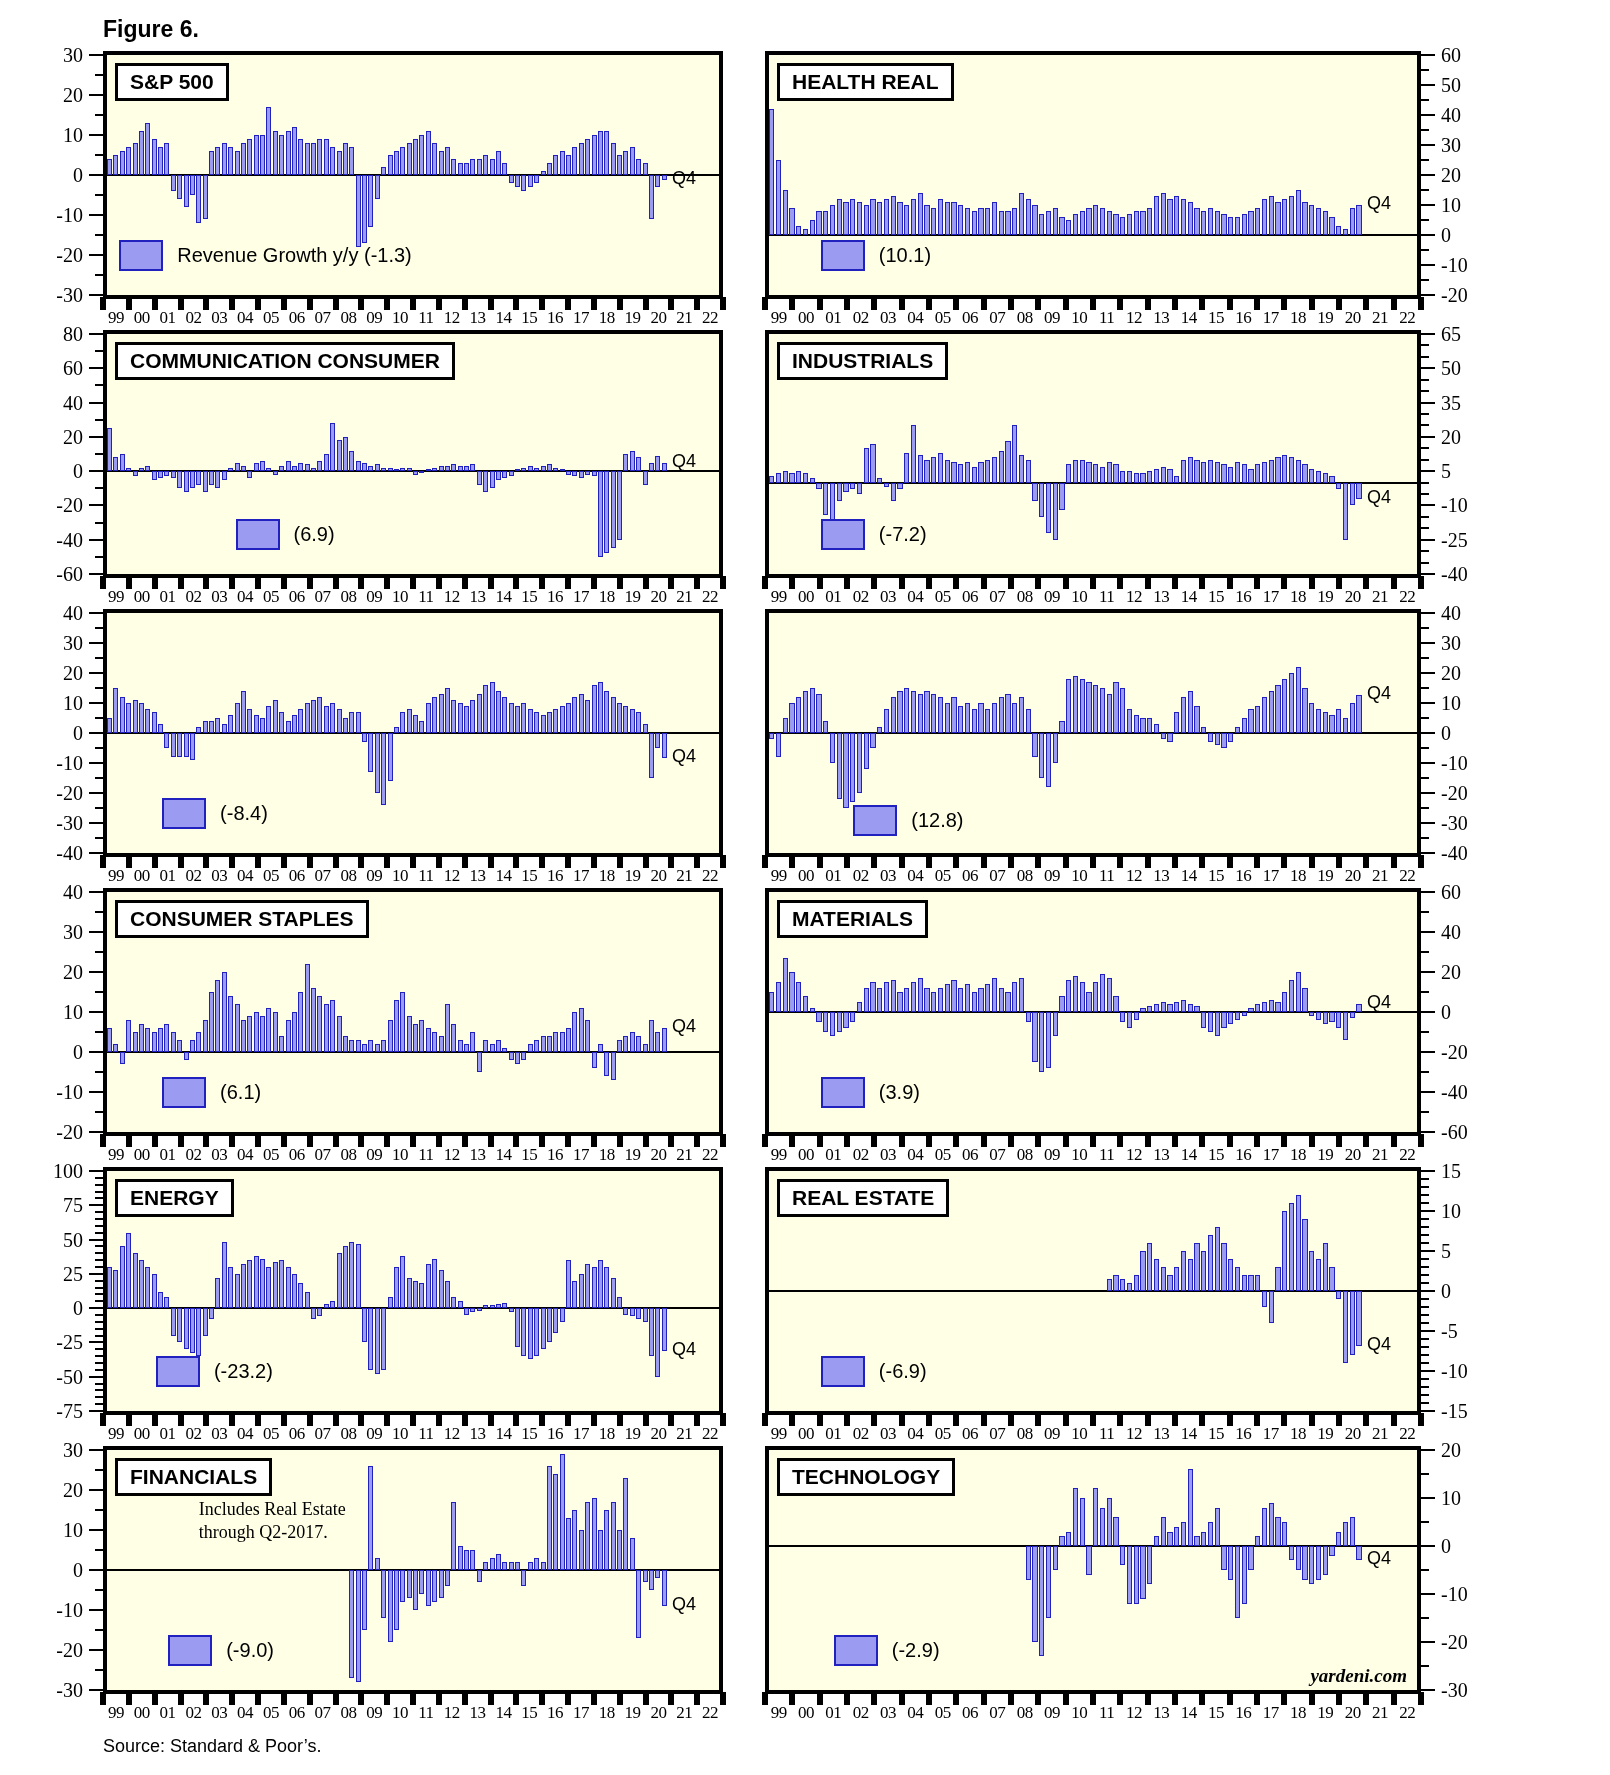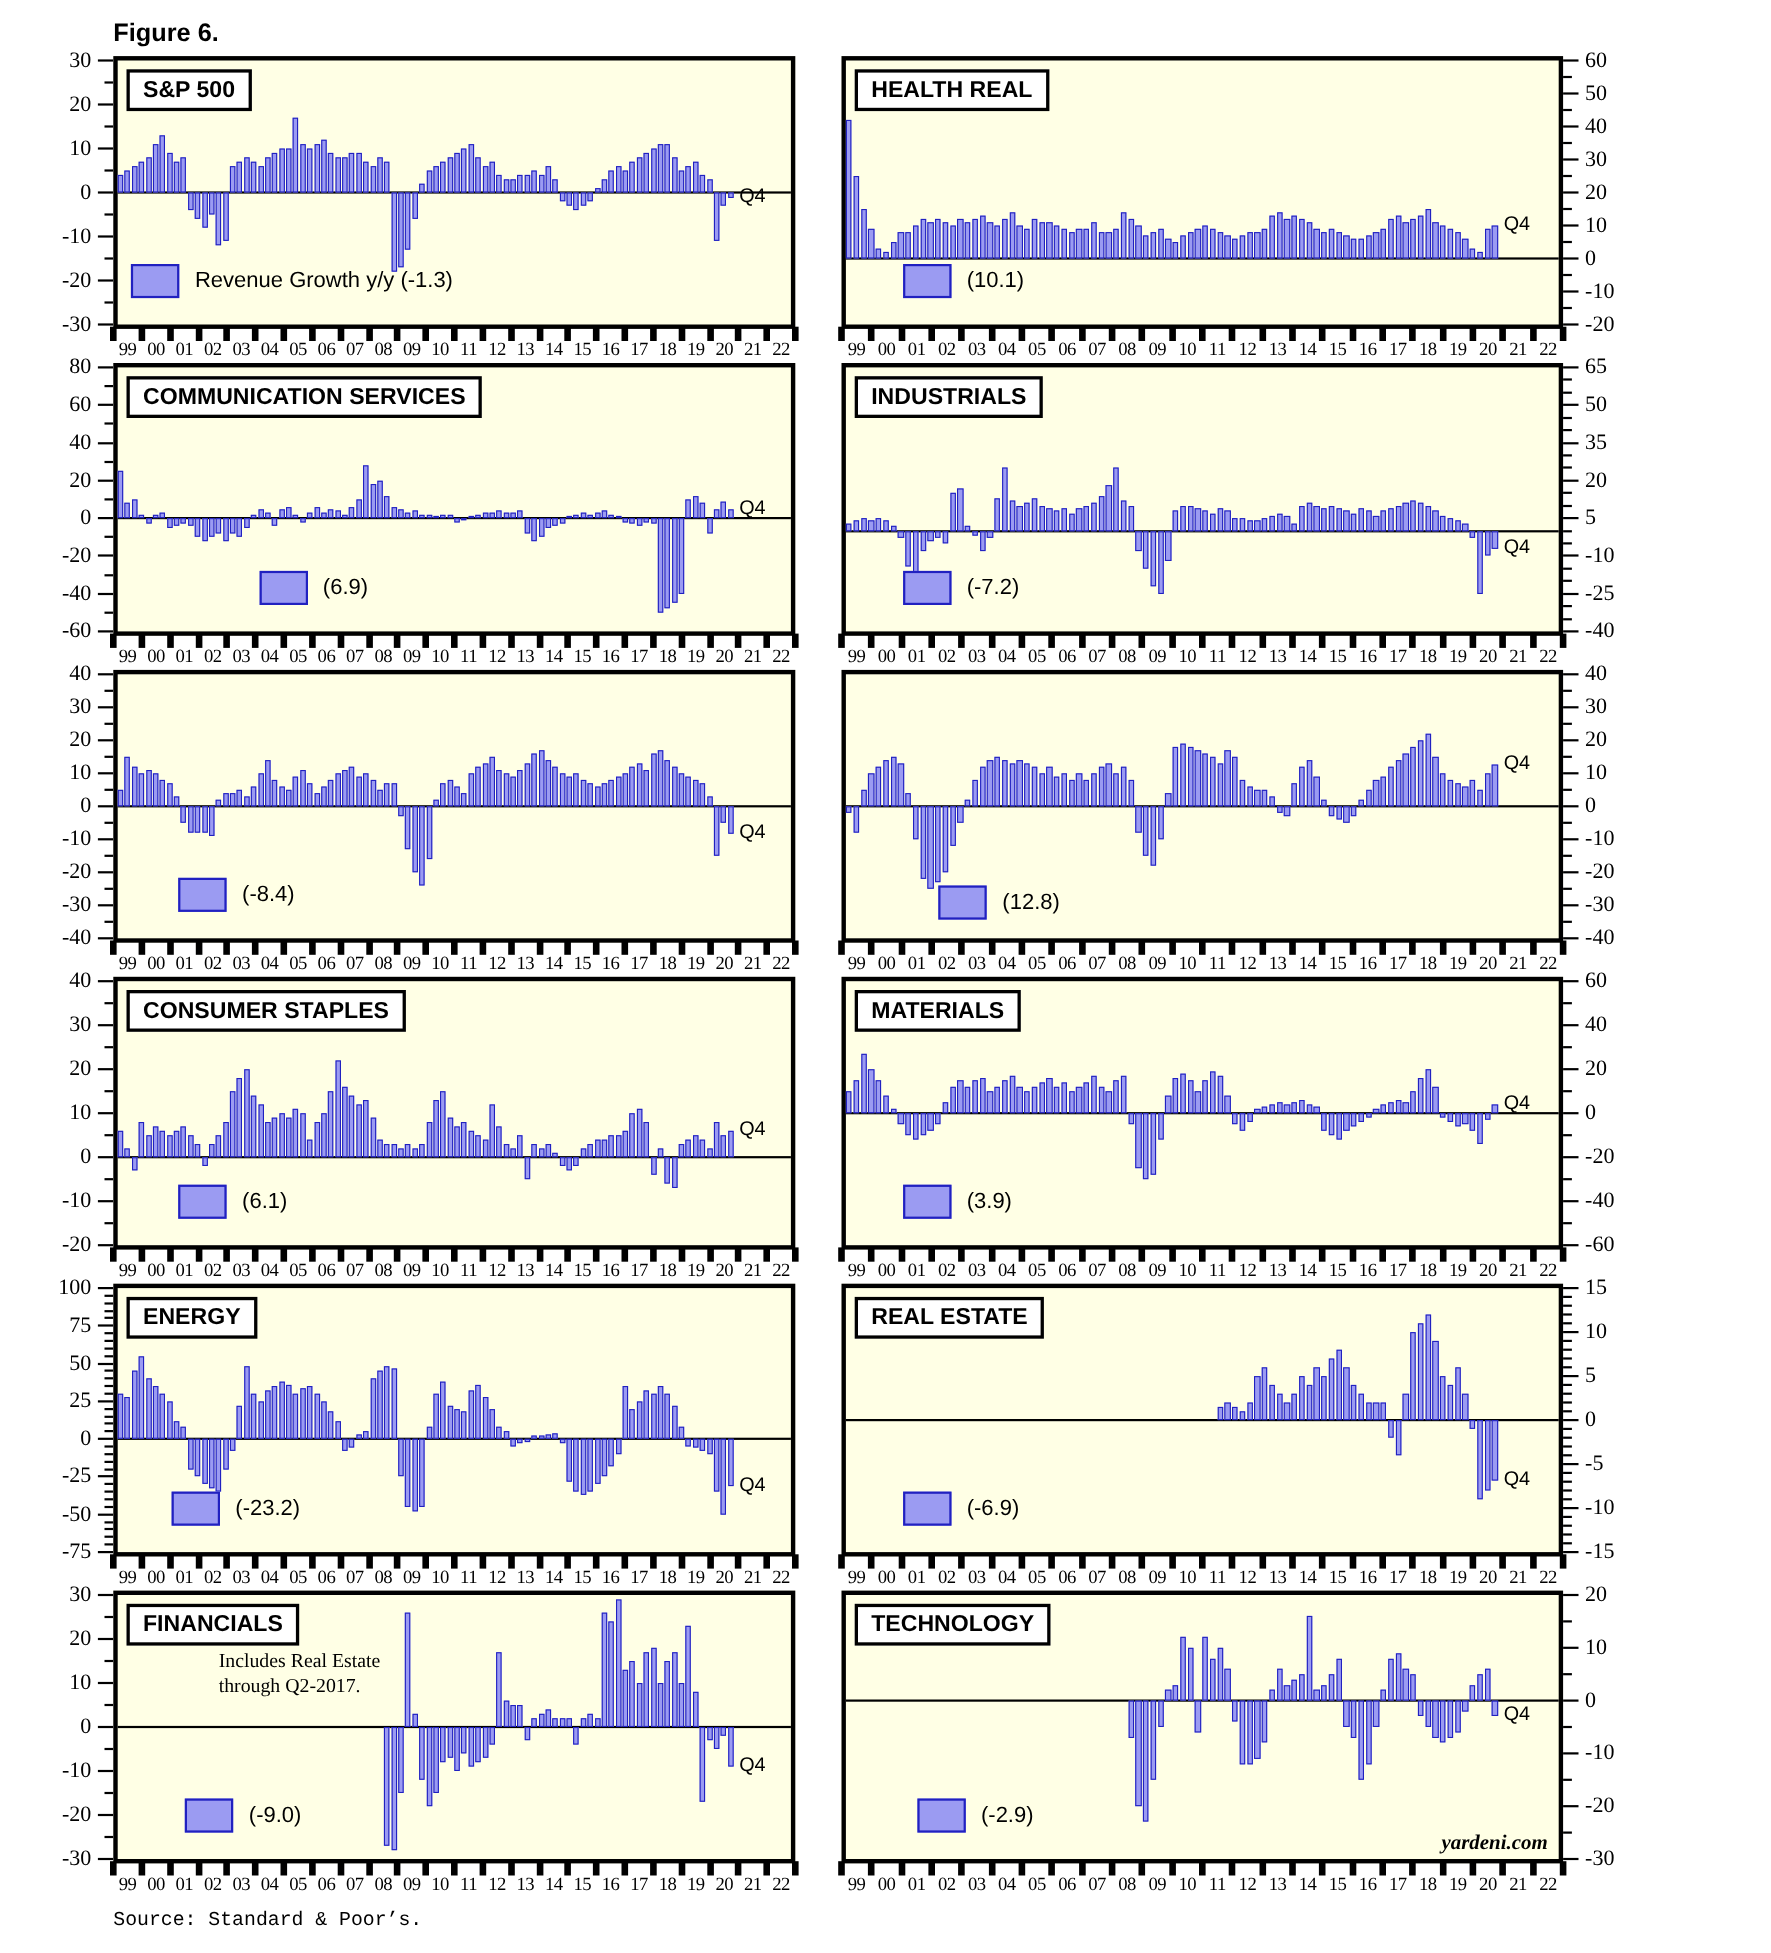--- a/index.html
+++ b/index.html
@@ -27,21 +27,21 @@
   .ytick.major { width:14px; }
   .ytick.minor { width:8px; }
   .ycol-l .ytick { right:0; }
   .ycol-r .ytick { left:0; }
   .ylab { position:absolute; font-size:20px; transform:translateY(-50%); white-space:nowrap; }
   .ycol-l .ylab { right:20px; }
   .ycol-r .ylab { left:20px; }
   .xaxis { position:relative; height:28px; width:100%; font-family:"Liberation Serif",serif; }
   .xtick { position:absolute; top:-2px; width:6px; height:13px; background:#000; transform:translateX(-50%); }
   .xlab { position:absolute; top:9px; font-size:17px; letter-spacing:-0.5px; transform:translateX(-50%); }
-  .source { margin:14px 0 0 103px; font-family:Liberation Mono, monospace; font-size:18px; }
+  .source { margin:14px 0 0 103px; font-family:Liberation Sans, sans-serif; font-size:18px; }
 </style>
 </head>
 <body>
 
 <div class="fig-title">Figure 6.</div>
 
 <div class="grid">
 
   <div class="row">
     <div class="cell cell-l">
@@ -422,21 +422,21 @@
           <div class="ytick minor" style="top: 225.857px;"></div>
           <div class="ytick minor" style="top: 191.571px;"></div>
           <div class="ytick minor" style="top: 157.286px;"></div>
           <div class="ytick minor" style="top: 123px;"></div>
           <div class="ytick minor" style="top: 88.7143px;"></div>
           <div class="ytick minor" style="top: 54.4286px;"></div>
           <div class="ytick minor" style="top: 20.1429px;"></div>
         </div>
       <div class="pmain">
         <div class="plot">
-          <div class="titlebox"><span>COMMUNICATION SERVICES</span></div>
+          <div class="titlebox"><span>COMMUNICATION CONSUMER</span></div>
           <div class="legend" style="left: 21%; top: 77%;">
               <span class="swatch"></span>
               <span class="legend-text">(6.9)</span>
             </div>
           <div class="q4" style="left: 565px; top: 116.743px;">Q4</div>
         <div class="zero-line" style="top: 136.143px;"></div>
             <div class="bar" style="left: 0px; width: 5.075px; top: 94.2857px; height: 42.8571px;"></div>
             <div class="bar" style="left: 6.375px; width: 5.075px; top: 123.429px; height: 13.7143px;"></div>
             <div class="bar" style="left: 12.75px; width: 5.075px; top: 120px; height: 17.1429px;"></div>
             <div class="bar" style="left: 19.125px; width: 5.075px; top: 133.714px; height: 3.42857px;"></div>

